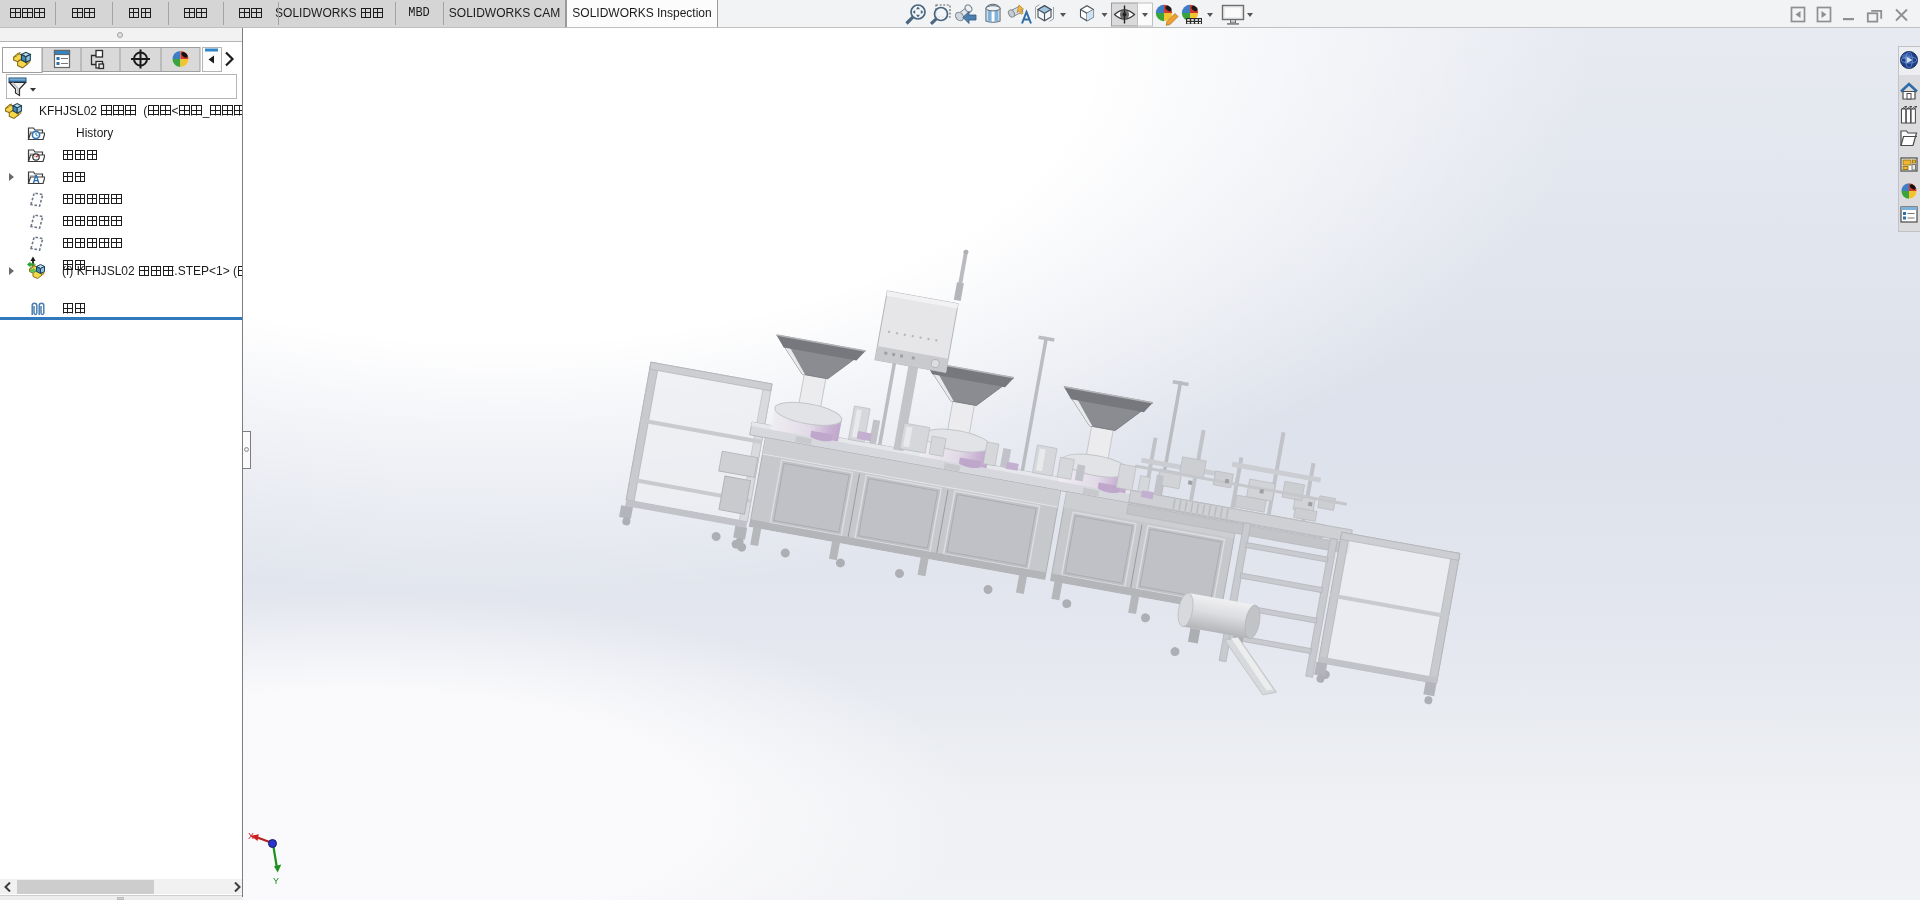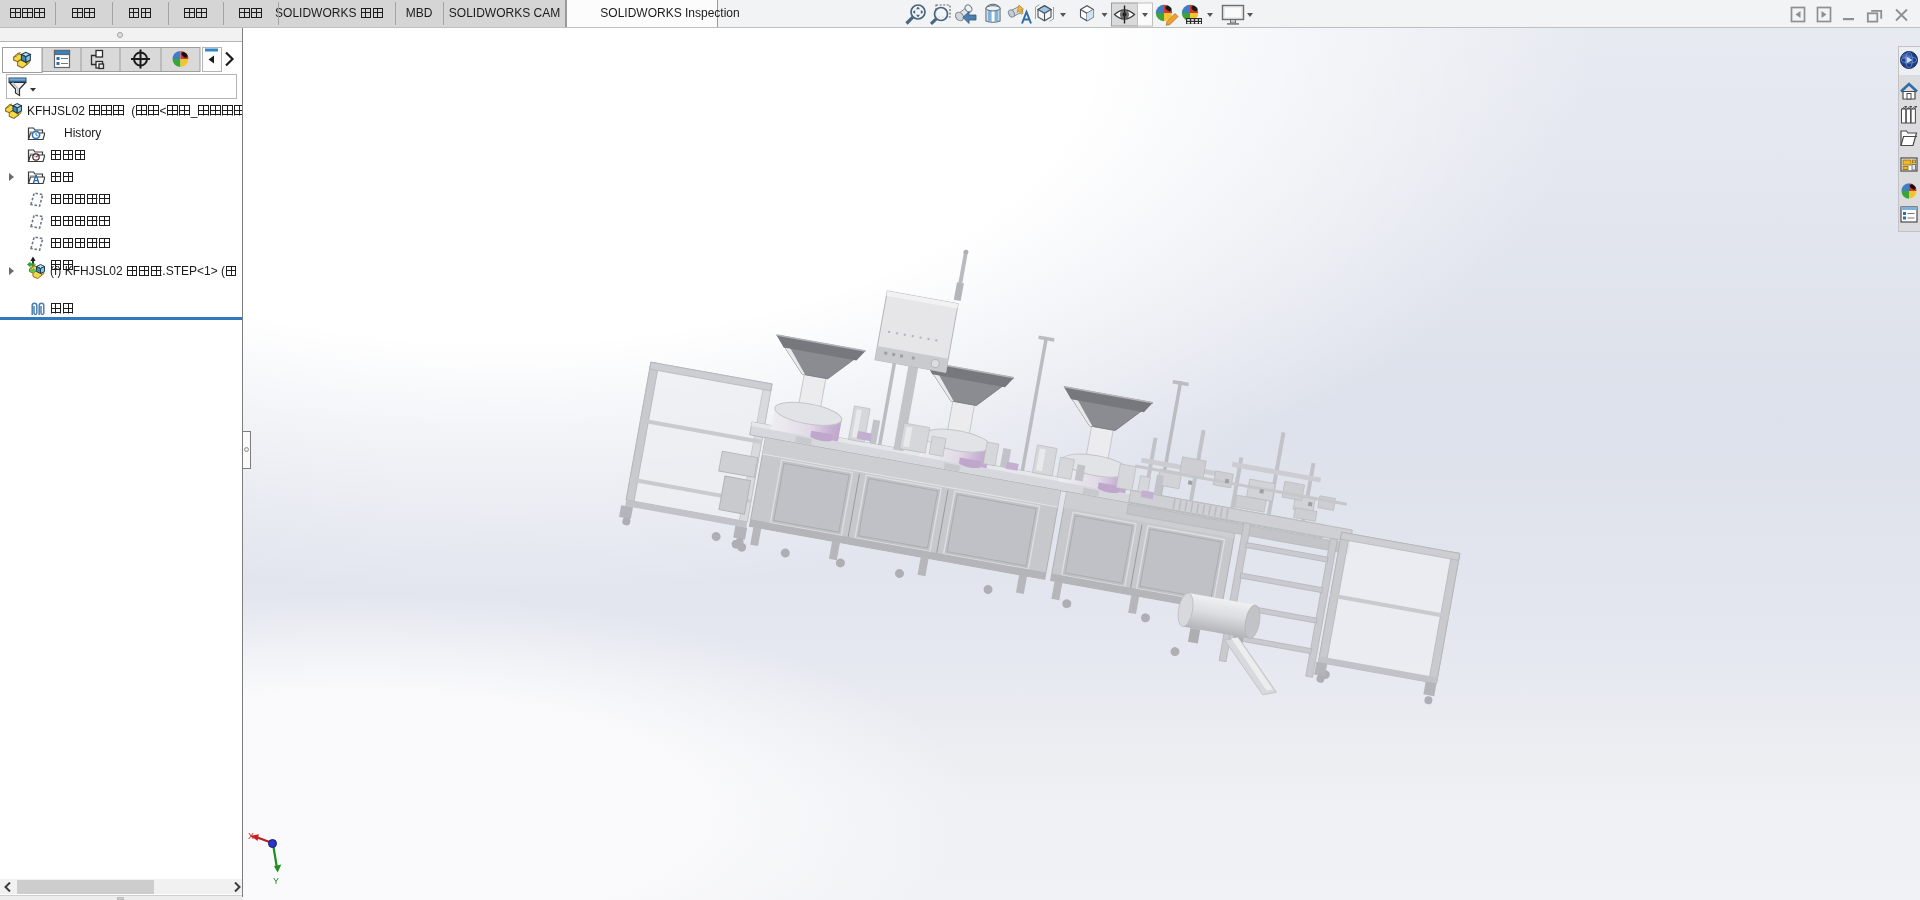--- a/index.html
+++ b/index.html
@@ -25,21 +25,21 @@
 
 #panel{position:absolute;left:0;top:28px;width:243px;height:872px;background:#ffffff;}
 #paneltop{position:absolute;left:0;top:0;width:243px;height:14px;background:#f2f2f2;
   border-bottom:1px solid #b5b5b5;}
 #paneltop .knob{position:absolute;left:117px;top:3.5px;width:6px;height:6px;border-radius:50%;
   background:#e0e0e0;border:1px solid #9f9f9f;}
 #filterbox{position:absolute;left:6px;top:45.5px;width:231px;height:25px;background:#fff;
   border:1px solid #b5b5b5;}
 .trow{position:absolute;left:0;width:243px;height:22px;font-size:12px;color:#1c1c1c;
   white-space:nowrap;overflow:hidden;}
-.trow .txt{position:absolute;top:4px;}
+.trow .txt{position:absolute;top:4px;margin-left:12px;}
 #blueline{position:absolute;left:0;top:288.5px;width:243px;height:3px;background:#3079be;}
 #hscroll{position:absolute;left:0;top:851px;width:245px;height:15px;background:#f1f1f1;}
 #hscroll .thumb{position:absolute;left:17px;top:.5px;width:137px;height:14px;background:#cdcdcd;}
 #panelborder{position:absolute;left:242px;top:28px;width:1px;height:869px;background:#7d7d7d;}
 #notch{position:absolute;left:243px;top:431px;width:8px;height:38px;background:#fafafa;z-index:6;
   border:1px solid #7d7d7d;border-left:none;}
 #notch .dot{position:absolute;left:0.5px;top:15px;width:5px;height:5px;border-radius:50%;
   background:#ececec;border:1px solid #909090;}
 #panelbottom{position:absolute;left:0;top:867px;width:243px;height:5px;background:#ededed;border-top:1px solid #cfcfcf;}
 .exp{position:absolute;left:9px;width:0;height:0;border-left:5.5px solid #6b6b6b;border-top:4px solid transparent;border-bottom:4px solid transparent;}
@@ -53,23 +53,23 @@
 <body>
 <div id="topbar">
   <div class="grayzone"></div>
   <div id="acttab" style="left:566px;width:152px;"></div>
   <div class="tab" style="left:0;width:55px;"><span class="c"></span><span class="c"></span><span class="c"></span></div>
   <div class="tab" style="left:55px;width:57px;"><span class="c"></span><span class="c"></span></div>
   <div class="tab" style="left:112px;width:56px;"><span class="c"></span><span class="c"></span></div>
   <div class="tab" style="left:168px;width:55px;"><span class="c"></span><span class="c"></span></div>
   <div class="tab" style="left:223px;width:55px;"><span class="c"></span><span class="c"></span></div>
   <div class="tab" style="left:271px;width:117px;">SOLIDWORKS <span class="c"></span><span class="c"></span></div>
-  <div class="tab" style="left:395px;width:48px;">MBD</div>
+  <div class="tab" style="left:395px;width:48px;font-family:Liberation Mono, monospace;">MBD</div>
   <div class="tab" style="left:443px;width:123px;">SOLIDWORKS CAM</div>
-  <div class="tab" style="left:594px;width:152px;">SOLIDWORKS Inspection</div>
+  <div class="tab" style="left:566px;width:152px;">SOLIDWORKS Inspection</div>
   <div class="tabsep" style="left:55px"></div>
     <div class="tabsep" style="left:112px"></div>
   <div class="tabsep" style="left:168px"></div>
     <div class="tabsep" style="left:223px"></div>
   <div class="tabsep" style="left:278px"></div>
     <div class="tabsep" style="left:395px"></div>
   <div class="tabsep" style="left:443px"></div>
   <svg id="hud" style="position:absolute;left:898px;top:2px" width="365" height="25" viewBox="0 0 365 25">
 
     <g stroke="#4a657e" fill="none" stroke-width="1.7">

